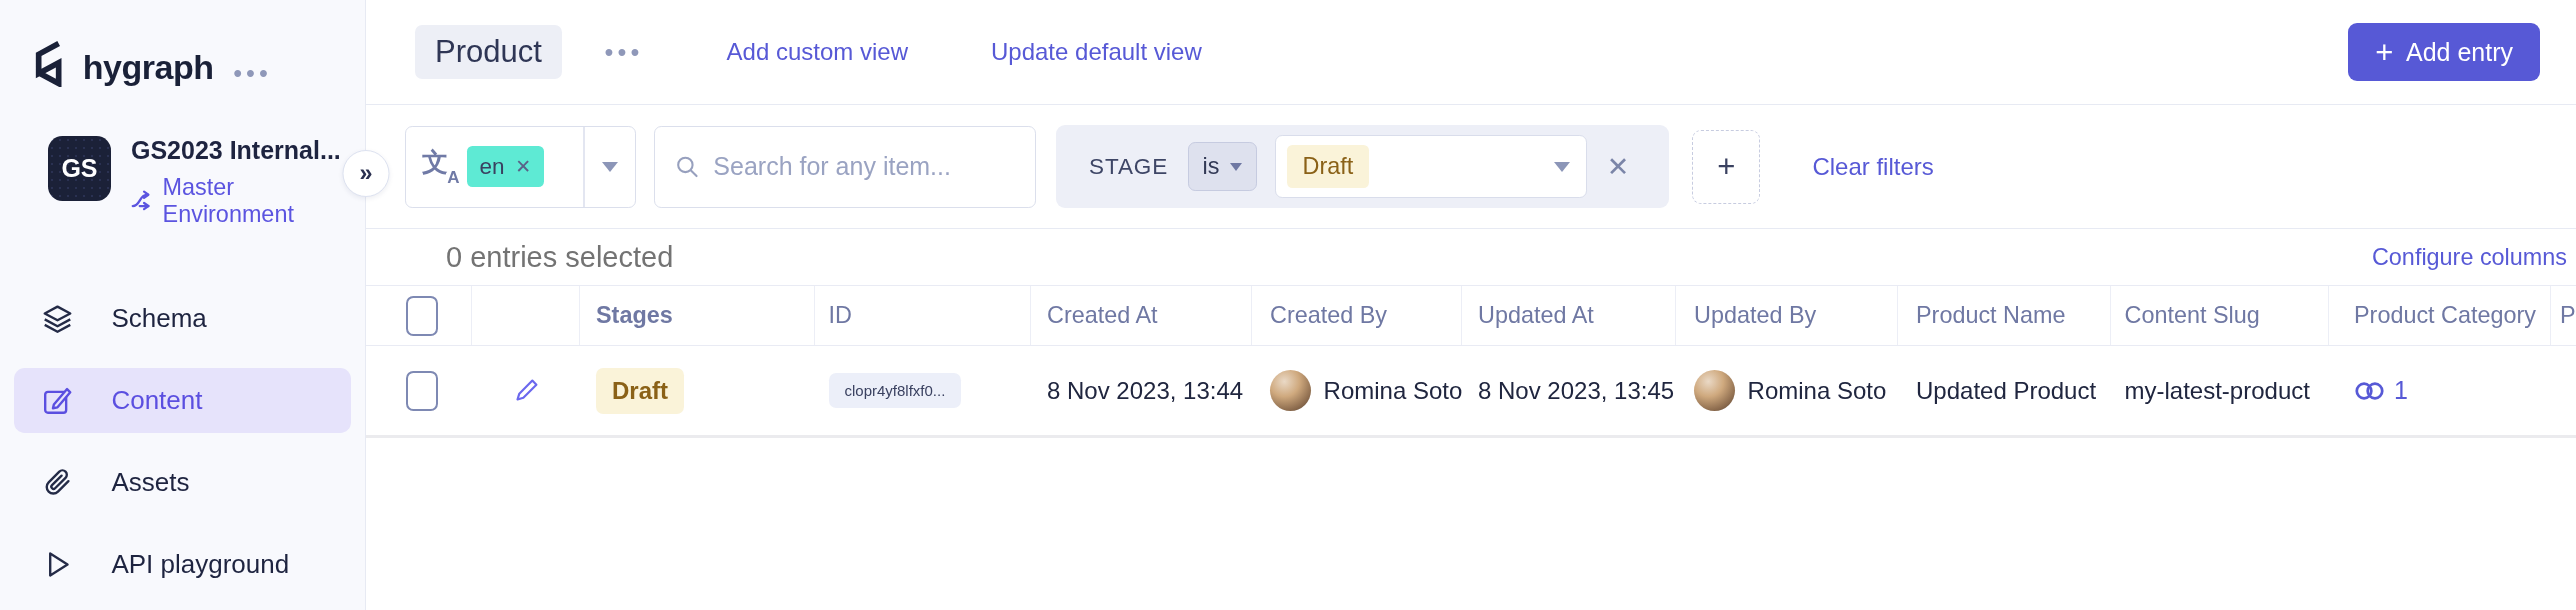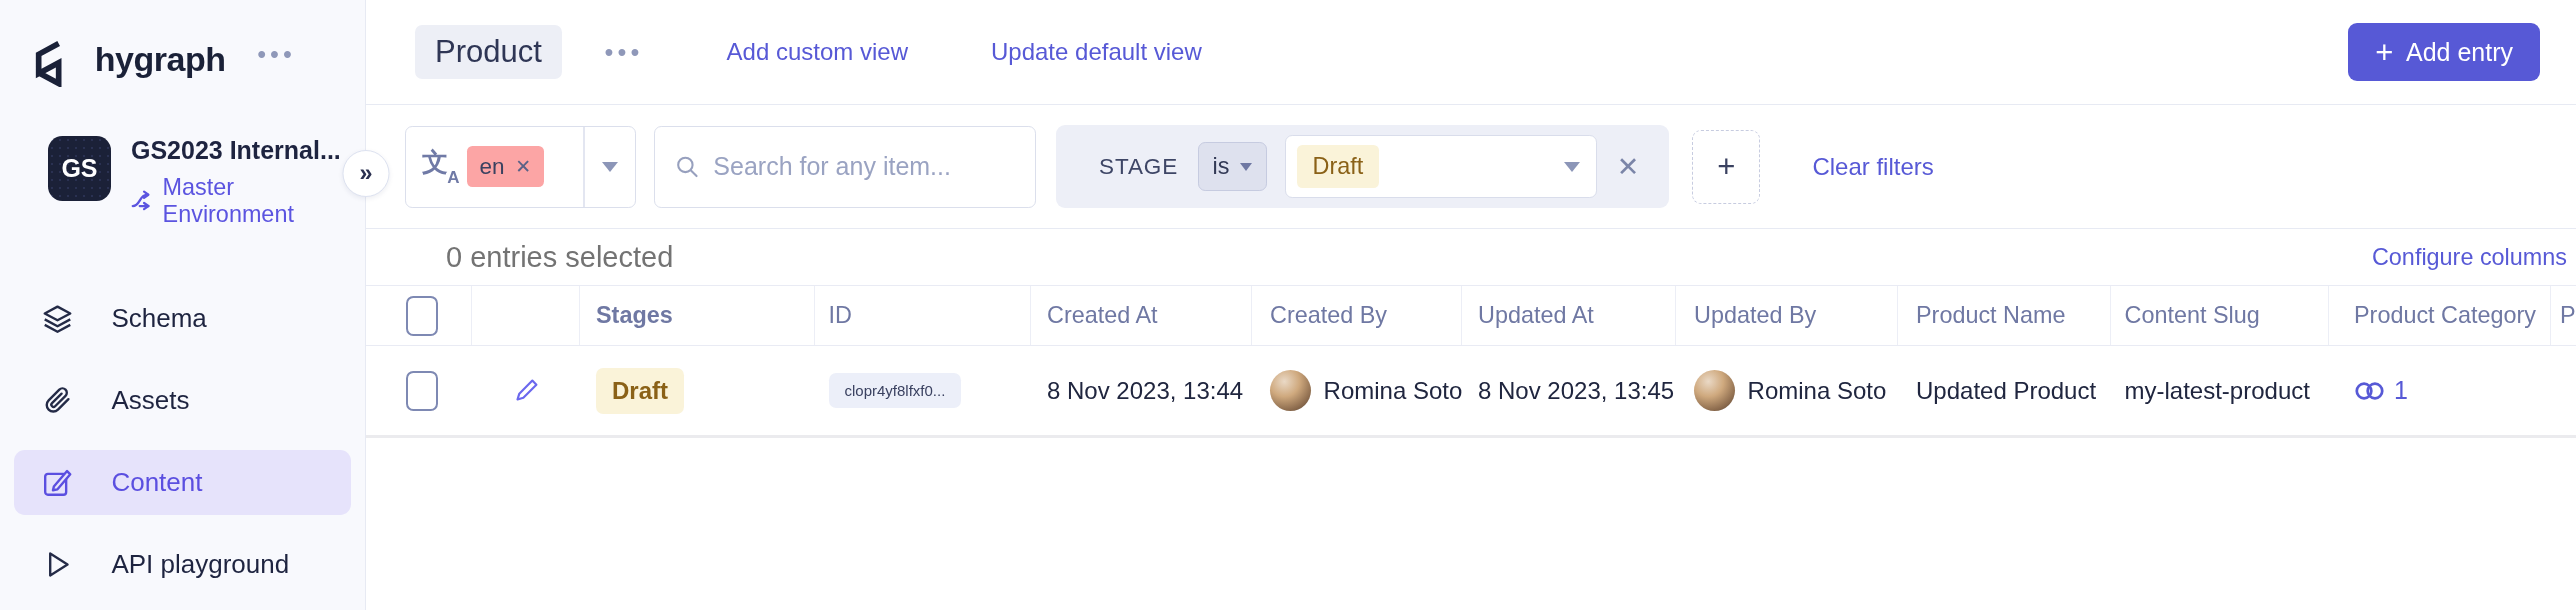--- a/index.html
+++ b/index.html
@@ -13,21 +13,21 @@
   .app { display:flex; width:2576px; height:611px; }
 
   
   .sidebar {
     position:relative;
     width:366px; height:100%;
     background:var(--sidebar_bg);
     border-right:1.8px solid var(--border);
     flex:0 0 366px;
   }
-  .logo-row { display:flex; align-items:flex-start; padding:40px 0 0 32px;gap:12px; }
+  .logo-row { display:flex; align-items:flex-end; padding:40px 0 0 32px; }
   .logo-mark { width:40px; height:47px; flex:0 0 auto; }
   .logo-text { font-size:34px; font-weight:700; color:#1A2138; letter-spacing:-0.5px; margin-left:10.8px; }
   .logo-dots { color:#8F98B9; font-size:24px; font-weight:700; letter-spacing:4.5px; margin-left:20px; cursor:pointer; }
 
   .workspace { display:flex; align-items:flex-start; margin:49px 0 1px 32px;padding-left:16px; }
   .ws-avatar {
     width:65px; height:65px; border-radius:14.4px;
     background:var(--avatar_dark);
     color:#fff; font-size:25px; font-weight:600;
     display:flex; align-items:center; justify-content:center;
@@ -89,41 +89,41 @@
     padding:0 39px;
     border-bottom:1.8px solid var(--border);
   }
   .fbox { height:82px; background:#fff; border:1.8px solid #DBDFEC; border-radius:7.2px; display:flex; align-items:center; }
   .locale-box { width:231px; padding-left:16px; cursor:pointer; }
   .translate-icon { position:relative; width:34px; height:36px; color:#707AA6; flex:0 0 auto; }
   .translate-icon .m { font-size:26px; position:absolute; left:0; top:-3.6px; font-weight:600; }
   .translate-icon .s { font-size:17px; font-weight:700; position:absolute; right:-3.6px; bottom:-3.6px; }
   .locale-chip {
     display:flex; align-items:center; margin-left:10.8px;
-    background:#fca5a5; border-radius:5.4px; padding:7.2px 12.6px;
+    background:#5eead4; border-radius:5.4px; padding:7.2px 12.6px;
     font-size:22.5px; color:#3A4160;
   }
   .locale-chip .x { margin-left:10.8px; font-size:19px; color:#5A6287; cursor:pointer; }
   .vdiv { margin-left:auto; width:1.8px; align-self:stretch; background:#E3E6F1; }
   .caret-zone { width:50px; display:flex; justify-content:center; }
   .caret { width:0; height:0; border-left:8px solid transparent; border-right:8px solid transparent; border-top:10.8px solid #8C96B8; }
   .caret.sm { border-left-width:6.3px; border-right-width:6.3px; border-top-width:8px; border-top-color:#6F78A3; }
 
   .search-box { width:382px; margin-left:18px; padding:0 20px; gap:14.4px; }
   .search-box input {
     border:none; outline:none; background:transparent;
     font-size:25px; color:#3A4160; width:100%;
     font-family:"Liberation Sans", sans-serif;
   }
   .search-box input::placeholder { color:#9AA3C2; }
 
   .stage-group {
     margin-left:20px; width:613px; height:83px;
     background:var(--stage_bg); border-radius:9px;
-    display:flex; align-items:center; padding:0 20px 0 43px;
+    display:flex; align-items:center; padding:0 20px 0 33px;
   }
   .stage-label { font-size:22.5px; font-weight:500; color:#3E4666; letter-spacing:0.9px; }
   .is-chip {
     margin-left:20px; display:flex; align-items:center; gap:10.8px;
     background:#DEE1EE; border:1.8px solid #C6CBE0; border-radius:7.2px;
     padding:10px 13.5px; font-size:23.4px; color:#333A56; cursor:pointer;
     font-family:"Liberation Sans", sans-serif;
   }
   .stage-select {
     margin-left:18px; width:312px; height:63px;
@@ -227,36 +227,36 @@
       <div class="nav-item">
         <span class="ic">
           <svg width="31" height="31" viewBox="0 0 34 34" fill="none" stroke="#242B47" stroke-width="2.6" stroke-linejoin="round">
             <path d="M17 4 L31 11.5 L17 19 L3 11.5 Z"></path>
             <path d="M3 18 L17 25.5 L31 18"></path>
             <path d="M3 24 L17 31.5 L31 24"></path>
           </svg>
         </span>
         <span class="lbl">Schema</span>
       </div>
-      <div class="nav-item">
-        <span class="ic">
-          <svg width="31" height="31" viewBox="0 0 34 34" fill="none" stroke="#242B47" stroke-width="2.6" stroke-linecap="round" stroke-linejoin="round">
-            <path d="M29 15.5 L17.5 27 a7.2 7.2 0 0 1 -10.2 -10.2 L19 5.1 a4.8 4.8 0 0 1 6.8 6.8 L14.4 23.3 a2.4 2.4 0 0 1 -3.4 -3.4 L21.5 9.5"></path>
-          </svg>
-        </span>
-        <span class="lbl">Assets</span>
-      </div>
       <div class="nav-item active">
         <span class="ic">
           <svg width="31" height="31" viewBox="0 0 34 34" fill="none" stroke="#5B4FE0" stroke-width="2.6" stroke-linejoin="round">
             <rect x="3.5" y="7.5" width="23" height="23" rx="3"></rect>
             <path d="M13 21.5 L27.5 4.5 L31 8 L17 24.5 L12 25.5 Z" fill="#E6E3FB"></path>
           </svg>
         </span>
         <span class="lbl">Content</span>
+      </div>
+      <div class="nav-item">
+        <span class="ic">
+          <svg width="31" height="31" viewBox="0 0 34 34" fill="none" stroke="#242B47" stroke-width="2.6" stroke-linecap="round" stroke-linejoin="round">
+            <path d="M29 15.5 L17.5 27 a7.2 7.2 0 0 1 -10.2 -10.2 L19 5.1 a4.8 4.8 0 0 1 6.8 6.8 L14.4 23.3 a2.4 2.4 0 0 1 -3.4 -3.4 L21.5 9.5"></path>
+          </svg>
+        </span>
+        <span class="lbl">Assets</span>
       </div>
       <div class="nav-item">
         <span class="ic">
           <svg width="31" height="31" viewBox="0 0 34 34" fill="none" stroke="#242B47" stroke-width="2.6" stroke-linejoin="round">
             <path d="M9 5 L28 17 L9 29 Z"></path>
           </svg>
         </span>
         <span class="lbl">API playground</span>
       </div>
     </nav>

